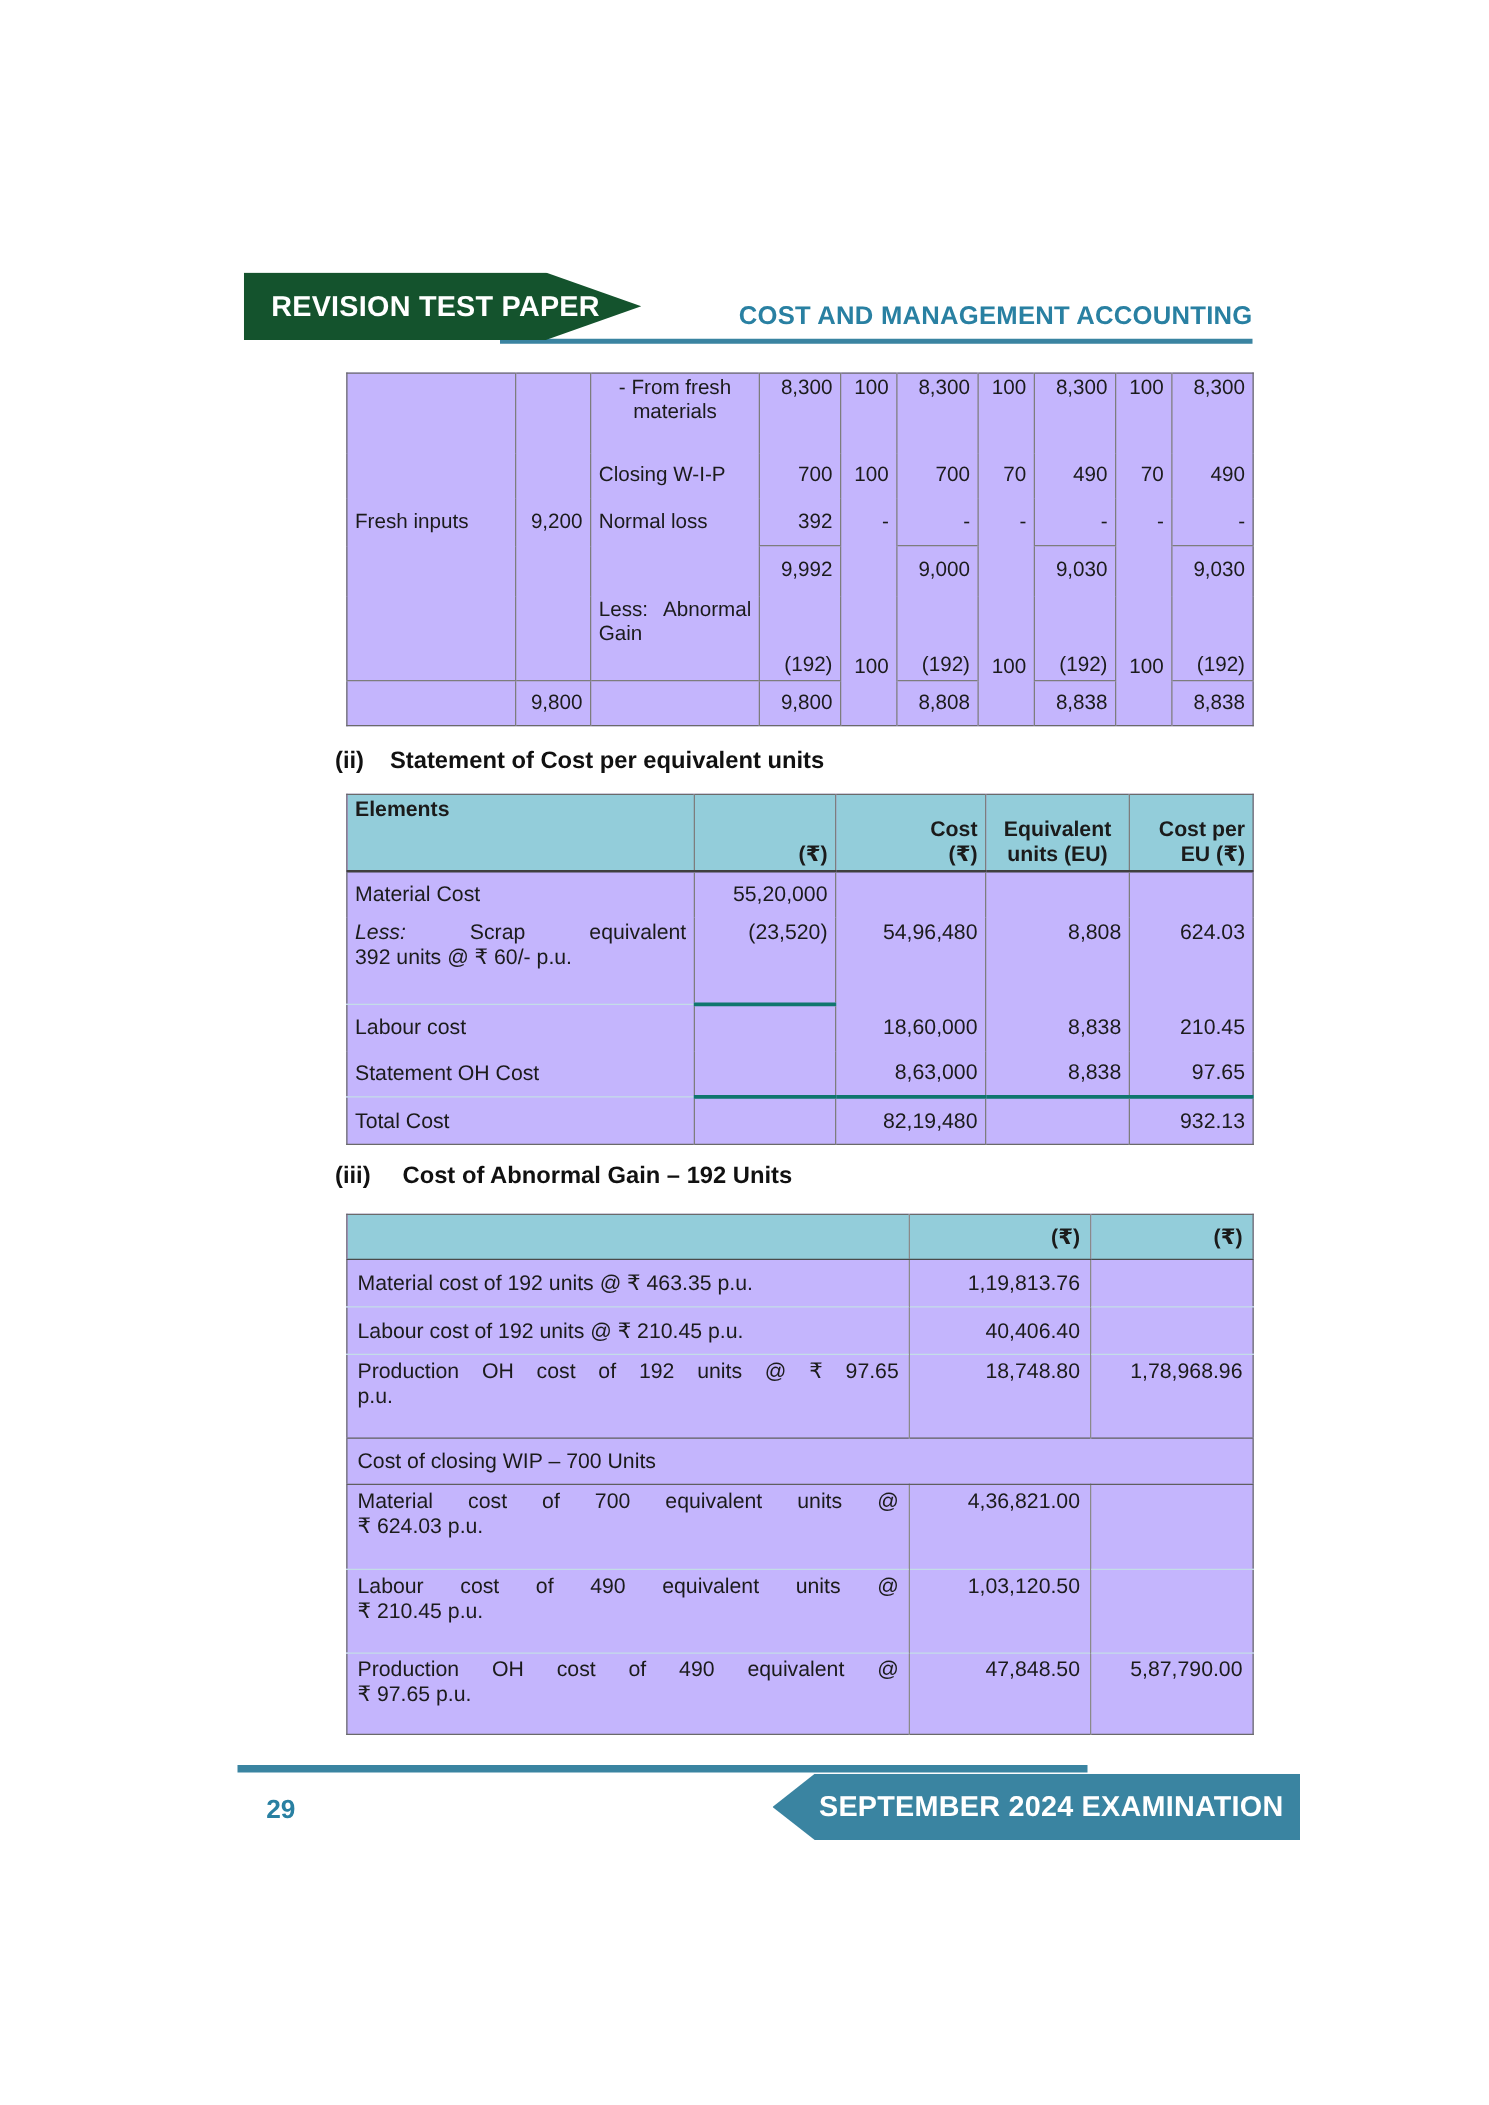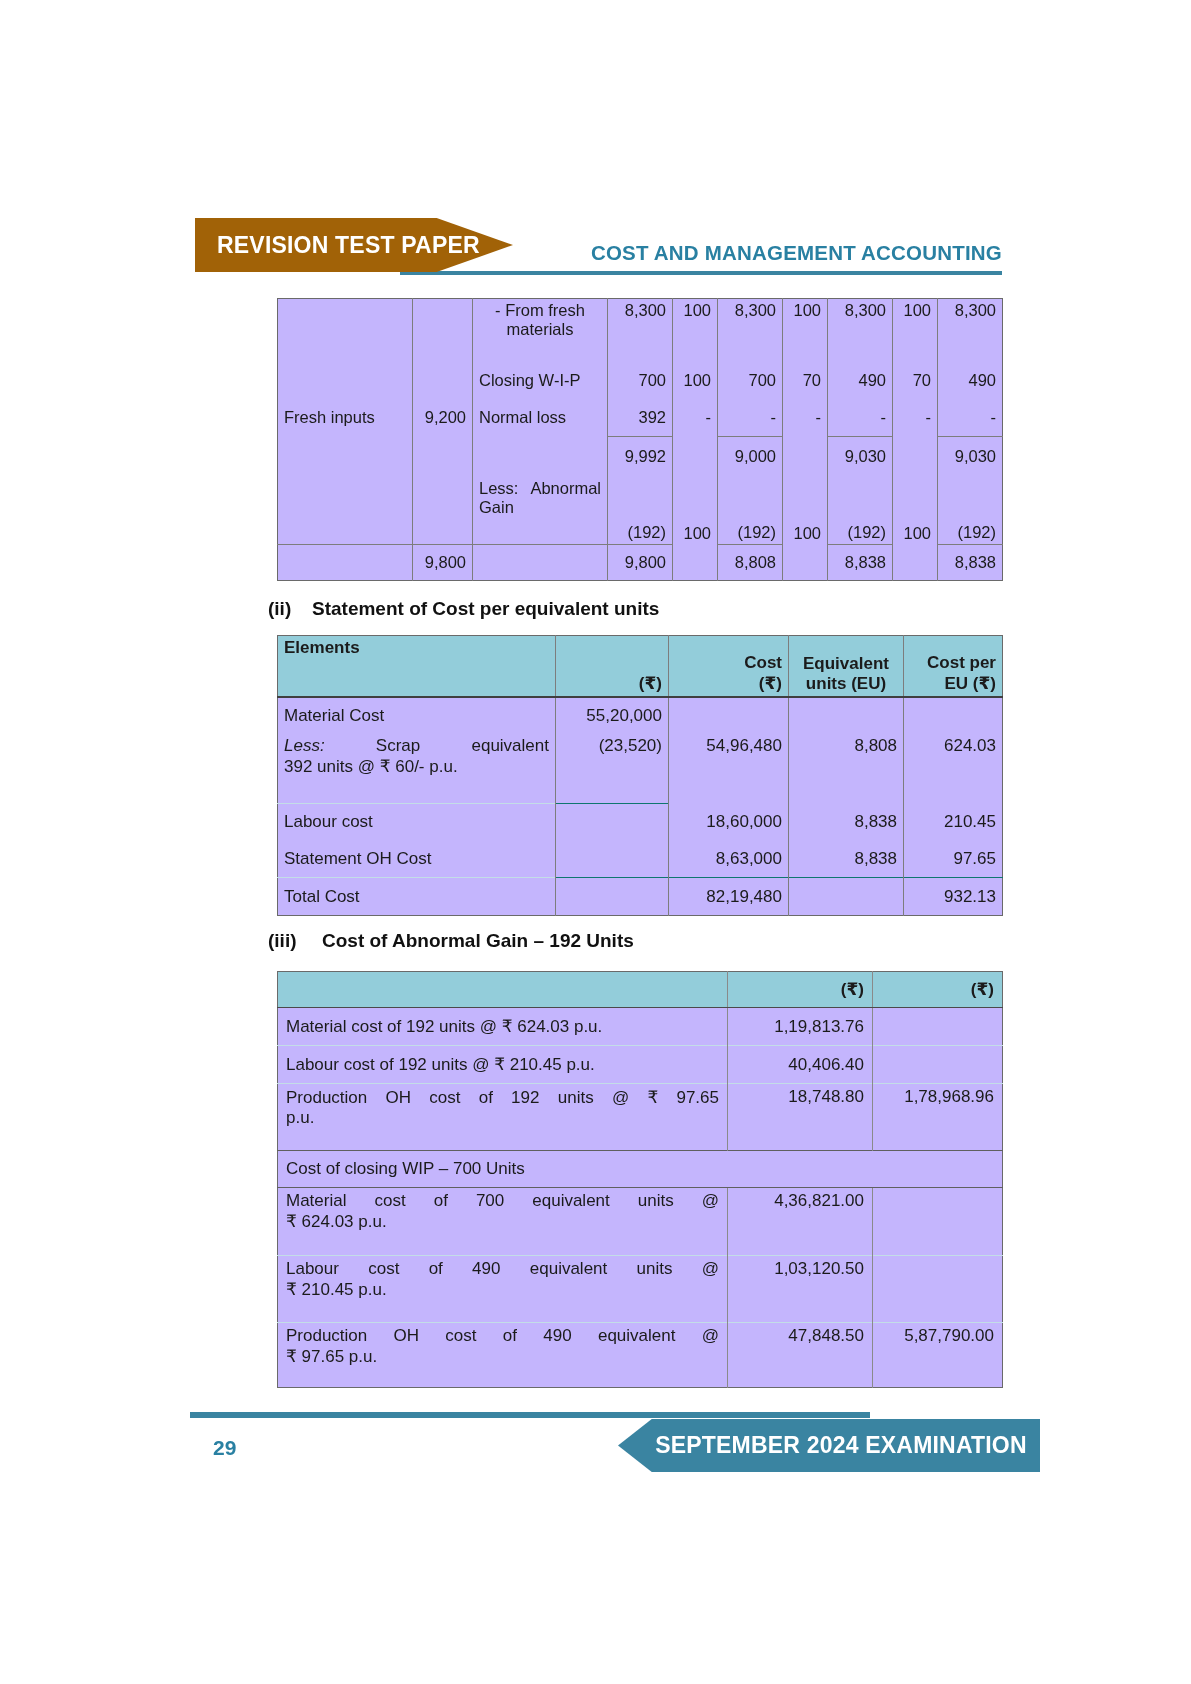--- a/index.html
+++ b/index.html
@@ -3,21 +3,21 @@
 <meta charset="utf-8">
 <style>
   html,body{margin:0;padding:0;}
   body{
     width:1191px;height:1684px;background:#ffffff;position:relative;
     font-family:"Liberation Sans","DejaVu Sans",sans-serif;color:#1b1b1b;overflow:hidden;
   }
   
   .hdr-underline{position:absolute;left:400px;top:271px;width:602px;height:4px;background:#3a84a1;}
   .hdr-banner{
-    position:absolute;left:195px;top:218px;width:318px;height:54px;background:#a16207;
+    position:absolute;left:195px;top:218px;width:318px;height:54px;background:#14532d;
     clip-path:polygon(0 0,76% 0,100% 50%,76% 100%,0 100%);
     display:flex;align-items:center;padding-left:22px;box-sizing:border-box;
   }
   .hdr-banner span{color:#ffffff;font-weight:bold;font-size:23px;letter-spacing:.2px;}
   .hdr-title{position:absolute;right:189px;top:241px;color:#2980a2;font-weight:bold;font-size:20.5px;letter-spacing:.2px;}
   
   .section-head{position:absolute;left:268px;display:flex;font-weight:bold;font-size:19px;color:#111;}
   .section-head .lbl{flex:0 0 auto;}
   .section-head.ii .lbl{width:44px;}
   .section-head.iii .lbl{width:54px;}
@@ -33,21 +33,21 @@
   
   .t1{left:277px;top:298px;width:725px;border:1.6px solid #6a6a6a;}
   .t1 td{border-left:1px solid #7d7d7d;}
   .t1 td.fc{border-left:none;}
   .t1 .bt{border-top:1px solid #7d7d7d;}
   
   .t2{left:277px;top:635px;width:725px;border:1.6px solid #6a6a6a;font-size:17px;}
   .t2 td{border-left:1px solid #7d7d7d;font-size:17px;}
   .t2 td.fc{border-left:none;}
   .t2 .hd{background:#93cdda;font-weight:bold;border-bottom:2px solid #3f3f3f;}
-  .t2 .bt{border-top:1px solid #0f766e;padding-left:20px;}
+  .t2 .bt{border-top:3px solid #0f766e;padding-left:20px;}
   .t2 .btl{border-top:1px solid #c3dde7;}
   
   .t3{left:277px;top:971px;width:725px;border:1.6px solid #6a6a6a;}
   .t3 td{border-left:1px solid #8a8a8a;font-size:17px;padding:3px 8px;}
   .t3 td.fc{border-left:none;}
   .t3 .hd{background:#93cdda;font-weight:bold;border-bottom:1.6px solid #4a4a4a;}
   .t3 .bt{border-top:1.4px solid #5f5f5f;}
   .t3 .btl{border-top:1px solid #c3dde7;}
   .t3 .sub{border-left:none;border-bottom:1.4px solid #5f5f5f;margin-left:38px;}
   .line{display:block;}
@@ -241,21 +241,21 @@
       <col style="width:145px">
       <col style="width:130px">
   </colgroup>
   <tbody>
       <tr style="height:36px">
     <td class="hd fc"></td>
     <td class="hd r">(₹)</td>
     <td class="hd r">(₹)</td>
   </tr>
   <tr style="height:38px">
-    <td class="fc">Material cost of 192 units @ ₹ 624.03 p.u.</td>
+    <td class="fc">Material cost of 192 units @ ₹ 463.35 p.u.</td>
     <td class="r">1,19,813.76</td>
     <td></td>
   </tr>
   <tr style="height:38px">
     <td class="fc btl">Labour cost of 192 units @ ₹ 210.45 p.u.</td>
     <td class="r btl">40,406.40</td>
     <td class="btl"></td>
   </tr>
   <tr style="height:67px">
     <td class="fc top btl">

